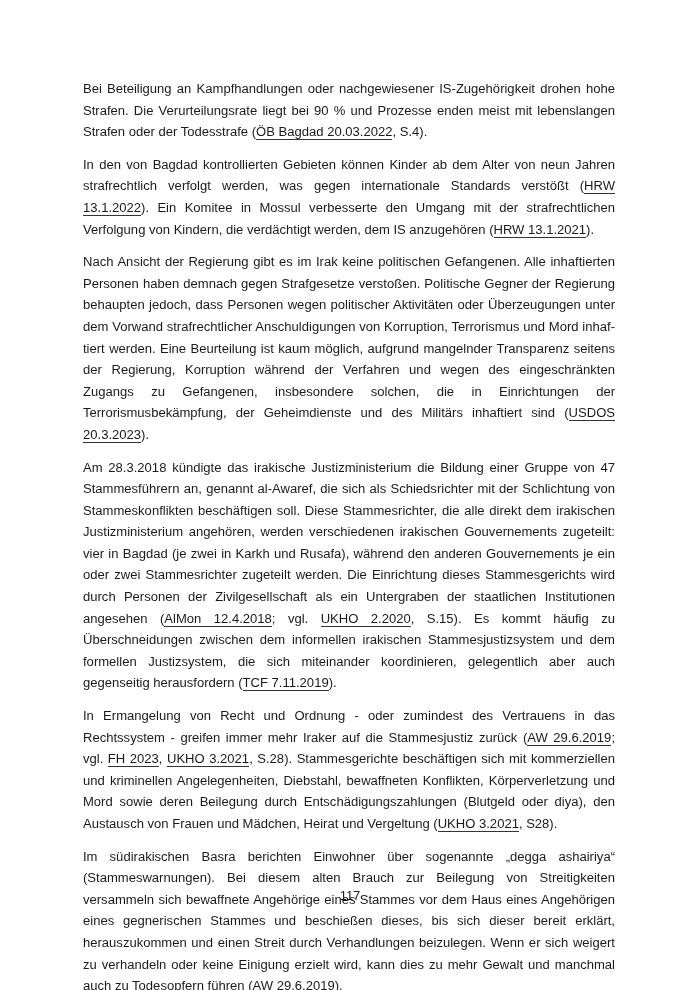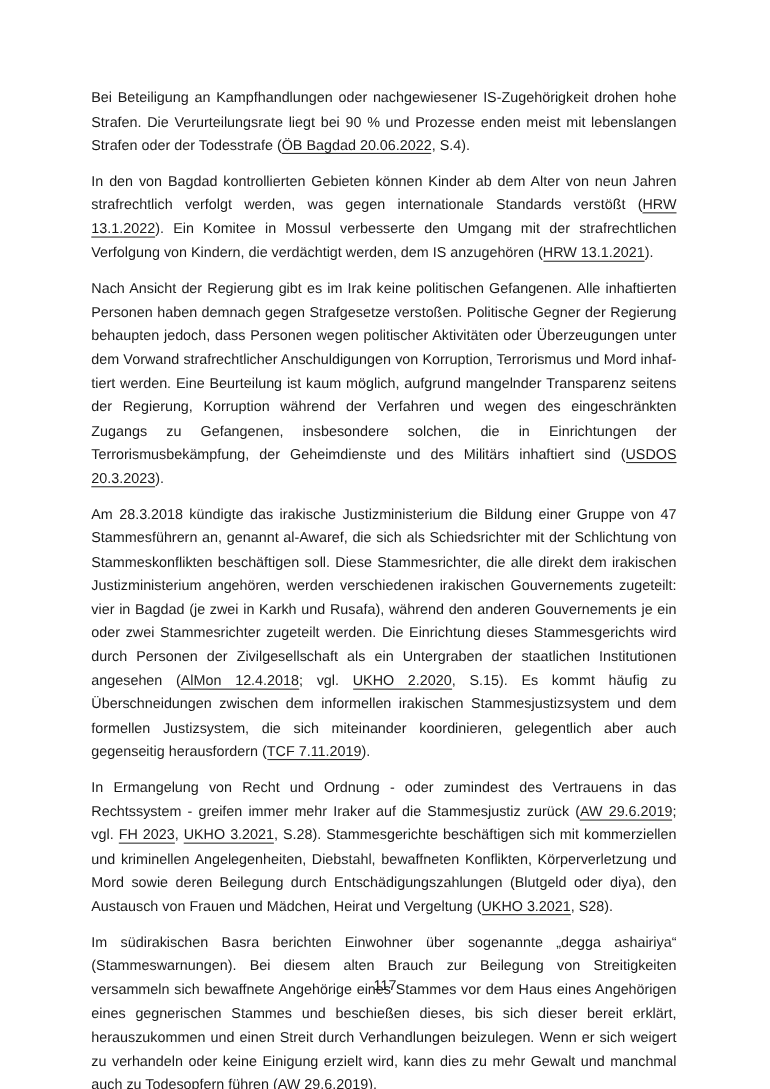--- a/index.html
+++ b/index.html
@@ -46,21 +46,21 @@
       font-family: "Liberation Sans", sans-serif;
       font-size: 13px;
       color: #1a1a1a;
     }
   </style>
 </head>
 <body>
 
 <div class="page">
 
-  <p class="para"><span>Bei Beteiligung an Kampfhandlungen oder nachgewiesener IS-Zugehörigkeit drohen hohe Stra­fen. Die Verurteilungsrate liegt bei 90 % und Prozesse enden meist mit lebenslangen Strafen oder der Todesstrafe (</span><a class="ref">ÖB Bagdad 20.06.2022</a><span>, S.4).</span></p>
+  <p class="para"><span>Bei Beteiligung an Kampfhandlungen oder nachgewiesener IS-Zugehörigkeit drohen hohe Stra­fen. Die Verurteilungsrate liegt bei 90 % und Prozesse enden meist mit lebenslangen Strafen oder der Todesstrafe (</span><a class="ref">ÖB Bagdad 20.03.2022</a><span>, S.4).</span></p>
 
   <p class="para"><span>In den von Bagdad kontrollierten Gebieten können Kinder ab dem Alter von neun Jahren straf­rechtlich verfolgt werden, was gegen internationale Standards verstößt (</span><a class="ref">HRW 13.1.2022</a><span>). Ein Komitee in Mossul verbesserte den Umgang mit der strafrechtlichen Verfolgung von Kindern, die verdächtigt werden, dem IS anzugehören (</span><a class="ref">HRW 13.1.2021</a><span>).</span></p>
 
   <p class="para"><span>Nach Ansicht der Regierung gibt es im Irak keine </span><b>politischen Gefangenen</b><span>. Alle inhaftierten Personen haben demnach gegen Strafgesetze verstoßen. Politische Gegner der Regierung behaupten jedoch, dass Personen wegen politischer Aktivitäten oder Überzeugungen unter dem Vorwand strafrechtlicher Anschuldigungen von Korruption, Terrorismus und Mord inhaf­tiert werden. Eine Beurteilung ist kaum möglich, aufgrund mangelnder Transparenz seitens der Regierung, Korruption während der Verfahren und wegen des eingeschränkten Zugangs zu Gefangenen, insbesondere solchen, die in Einrichtungen der Terrorismusbekämpfung, der Geheimdienste und des Militärs inhaftiert sind (</span><a class="ref">USDOS 20.3.2023</a><span>).</span></p>
 
   <p class="para"><span>Am 28.3.2018 kündigte das irakische Justizministerium die Bildung einer Gruppe von 47 Stam­mesführern an, genannt al-Awaref, die sich als Schiedsrichter mit der Schlichtung von Stammes­konflikten beschäftigen soll. Diese Stammesrichter, die alle direkt dem irakischen Justizministe­rium angehören, werden verschiedenen irakischen Gouvernements zugeteilt: vier in Bagdad (je zwei in Karkh und Rusafa), während den anderen Gouvernements je ein oder zwei Stammes­richter zugeteilt werden. Die Einrichtung dieses </span><b>Stammesgerichts</b><span> wird durch Personen der Zivilgesellschaft als ein Untergraben der staatlichen Institutionen angesehen (</span><a class="ref">AlMon 12.4.2018</a><span>; vgl. </span><a class="ref">UKHO 2.2020</a><span>, S.15). Es kommt häufig zu Überschneidungen zwischen dem informellen irakischen Stammesjustizsystem und dem formellen Justizsystem, die sich miteinander koordi­nieren, gelegentlich aber auch gegenseitig herausfordern (</span><a class="ref">TCF 7.11.2019</a><span>).</span></p>
 
   <p class="para"><span>In Ermangelung von Recht und Ordnung - oder zumindest des Vertrauens in das Rechtssys­tem - greifen immer mehr Iraker auf die Stammesjustiz zurück (</span><a class="ref">AW 29.6.2019</a><span>; vgl. </span><a class="ref">FH 2023</a><span>, </span><a class="ref">UKHO 3.2021</a><span>, S.28). Stammesgerichte beschäftigen sich mit kommerziellen und kriminellen Angelegenheiten, Diebstahl, bewaffneten Konflikten, Körperverletzung und Mord sowie deren Beilegung durch Entschädigungszahlungen (Blutgeld oder diya), den Austausch von Frauen und Mädchen, Heirat und Vergeltung (</span><a class="ref">UKHO 3.2021</a><span>, S28).</span></p>
 
   <p class="para"><span>Im südirakischen Basra berichten Einwohner über sogenannte „degga ashairiya“ (Stammeswar­nungen). Bei diesem alten Brauch zur Beilegung von Streitigkeiten versammeln sich bewaffnete Angehörige eines Stammes vor dem Haus eines Angehörigen eines gegnerischen Stammes und beschießen dieses, bis sich dieser bereit erklärt, herauszukommen und einen Streit durch Verhandlungen beizulegen. Wenn er sich weigert zu verhandeln oder keine Einigung erzielt wird, kann dies zu mehr Gewalt und manchmal auch zu Todesopfern führen (</span><a class="ref">AW 29.6.2019</a><span>).</span></p>

